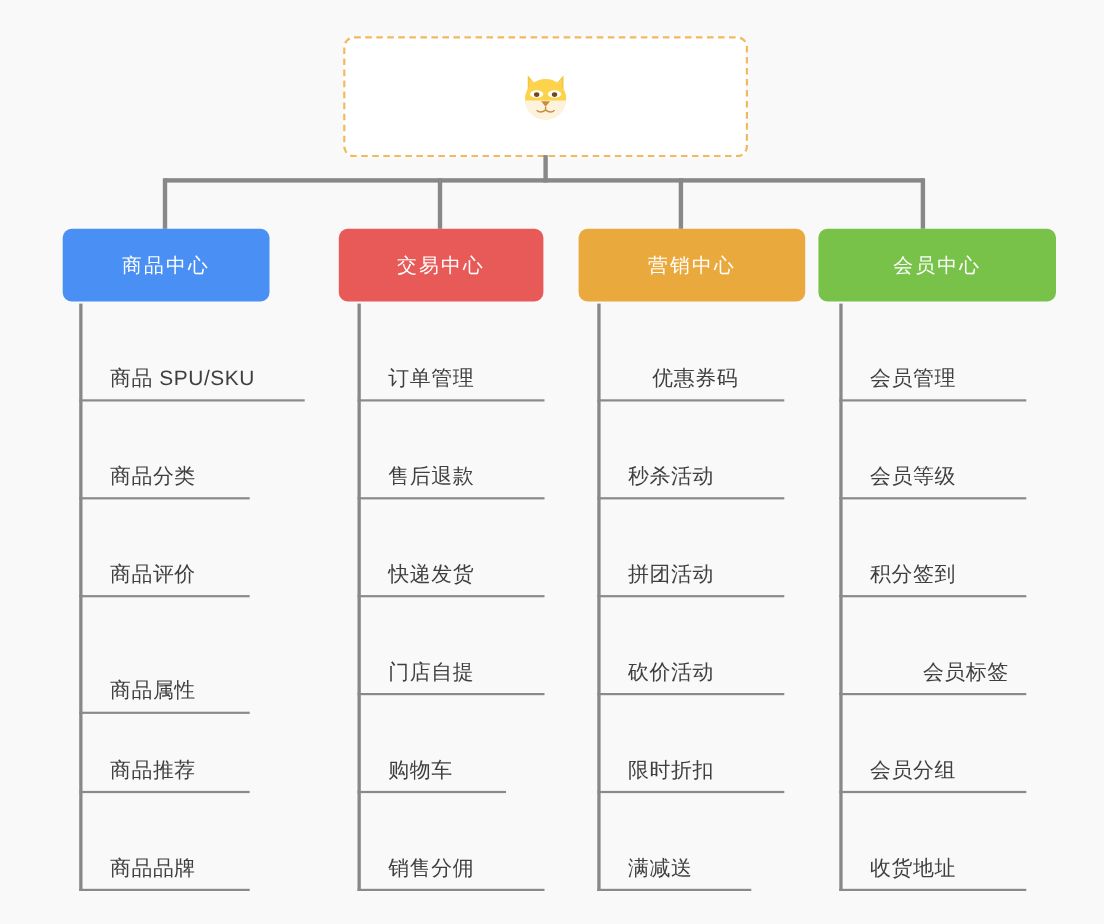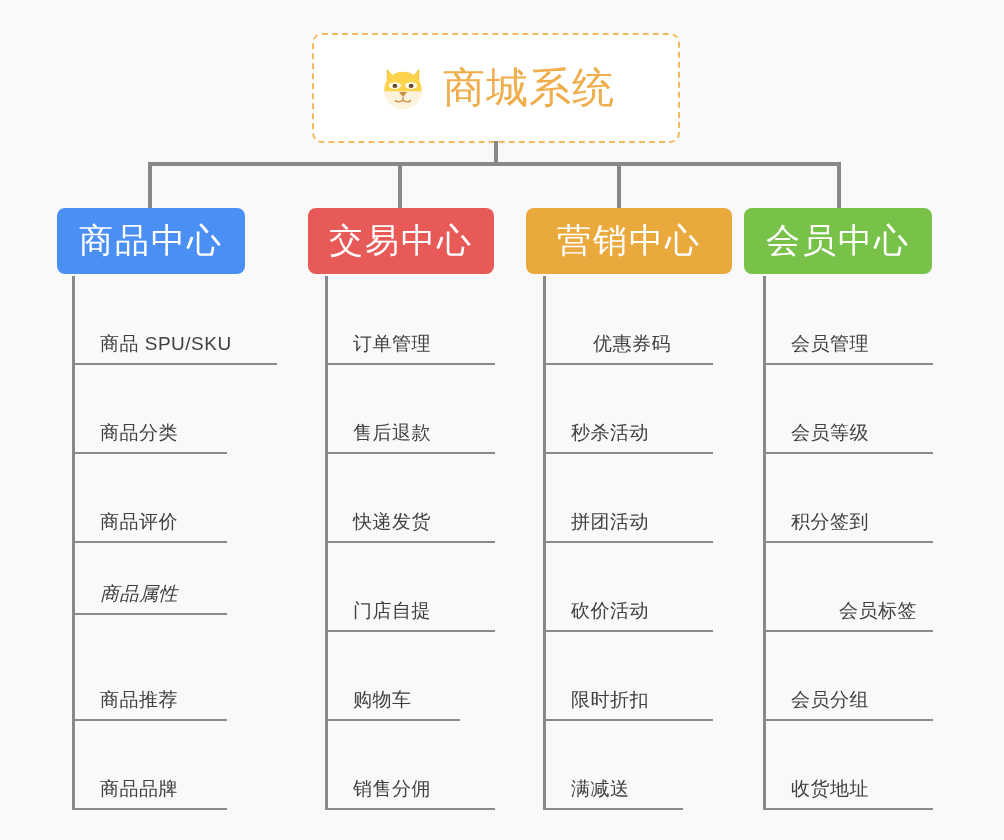--- a/index.html
+++ b/index.html
@@ -59,21 +59,21 @@
 
   
   .branch {
     position: absolute;
     height: 66px;
     border-radius: 8px;
     display: flex;
     align-items: center;
     justify-content: center;
     color: #ffffff;
-    font-size: 34px;
+    font-size: 18px;
     letter-spacing: 2px;
     white-space: nowrap;
   }
 
   
   .leaf-col {
     position: absolute;
     top: 276px;
   }
   .leaf-spine {
@@ -117,21 +117,20 @@
         <ellipse cx="22" cy="29" rx="7.5" ry="4.2" fill="#fffdf3"></ellipse>
         <ellipse cx="42" cy="29" rx="7.5" ry="4.2" fill="#fffdf3"></ellipse>
         <ellipse cx="22" cy="29.5" rx="3" ry="2.6" fill="#6b4b25"></ellipse>
         <ellipse cx="42" cy="29.5" rx="3" ry="2.6" fill="#6b4b25"></ellipse>
         <path d="M27 37 h10 l-5 6 Z" fill="#c98b3e"></path>
         <path d="M32 43 v4" stroke="#c98b3e" stroke-width="1.6" fill="none"></path>
         <path d="M32 47 q-6 4 -10 0" stroke="#c98b3e" stroke-width="1.6" fill="none"></path>
         <path d="M32 47 q6 4 10 0" stroke="#c98b3e" stroke-width="1.6" fill="none"></path>
       </svg>
     </span>
-    <span class="root-title">商城系统</span>
   </div>
 
   <div id="connectors">
       <div class="line line-v" style="left: 494px; top: 141px; height: 25px; background: rgb(136, 136, 136);"></div>
       <div class="line line-h" style="left: 150px; top: 162px; width: 689px; background: rgb(136, 136, 136);"></div>
       <div class="line line-v" style="left: 148px; top: 162px; height: 46px; background: rgb(136, 136, 136);"></div>
       <div class="line line-v" style="left: 398px; top: 162px; height: 46px; background: rgb(136, 136, 136);"></div>
       <div class="line line-v" style="left: 617px; top: 162px; height: 46px; background: rgb(136, 136, 136);"></div>
       <div class="line line-v" style="left: 837px; top: 162px; height: 46px; background: rgb(136, 136, 136);"></div>
     </div>
@@ -144,21 +143,21 @@
         <div class="leaf-spine" style="height: 534px; background: rgb(136, 136, 136);"></div>
         <div class="leaf-item" style="top: 0px; width: 205px;">
           <span class="leaf-label">商品 SPU/SKU</span>
         </div>
         <div class="leaf-item" style="top: 89px; width: 155px;">
           <span class="leaf-label">商品分类</span>
         </div>
         <div class="leaf-item" style="top: 178px; width: 155px;">
           <span class="leaf-label">商品评价</span>
         </div>
-        <div class="leaf-item" style="top: 250px; width: 155px; font-style: italic;">
+        <div class="leaf-item" style="top: 284px; width: 155px;">
           <span class="leaf-label">商品属性</span>
         </div>
         <div class="leaf-item" style="top: 356px; width: 155px;">
           <span class="leaf-label">商品推荐</span>
         </div>
         <div class="leaf-item" style="top: 445px; width: 155px;">
           <span class="leaf-label">商品品牌</span>
         </div>
       </div>
       <div class="branch" style="left: 308px; top: 208px; width: 186px; background: rgb(231, 90, 87);">
@@ -202,21 +201,21 @@
         <div class="leaf-item" style="top: 267px; width: 170px;">
           <span class="leaf-label">砍价活动</span>
         </div>
         <div class="leaf-item" style="top: 356px; width: 170px;">
           <span class="leaf-label">限时折扣</span>
         </div>
         <div class="leaf-item" style="top: 445px; width: 140px;">
           <span class="leaf-label">满减送</span>
         </div>
       </div>
-      <div class="branch" style="left: 744px; top: 208px; width: 188px; background: rgb(121, 194, 74);">
+      <div class="branch" style="left: 744px; top: 208px; width: 216px; background: rgb(121, 194, 74);">
         <span>会员中心</span>
       </div>
       <div class="leaf-col" style="left: 763px;">
         <div class="leaf-spine" style="height: 534px; background: rgb(136, 136, 136);"></div>
         <div class="leaf-item" style="top: 0px; width: 170px;">
           <span class="leaf-label">会员管理</span>
         </div>
         <div class="leaf-item" style="top: 89px; width: 170px;">
           <span class="leaf-label">会员等级</span>
         </div>

